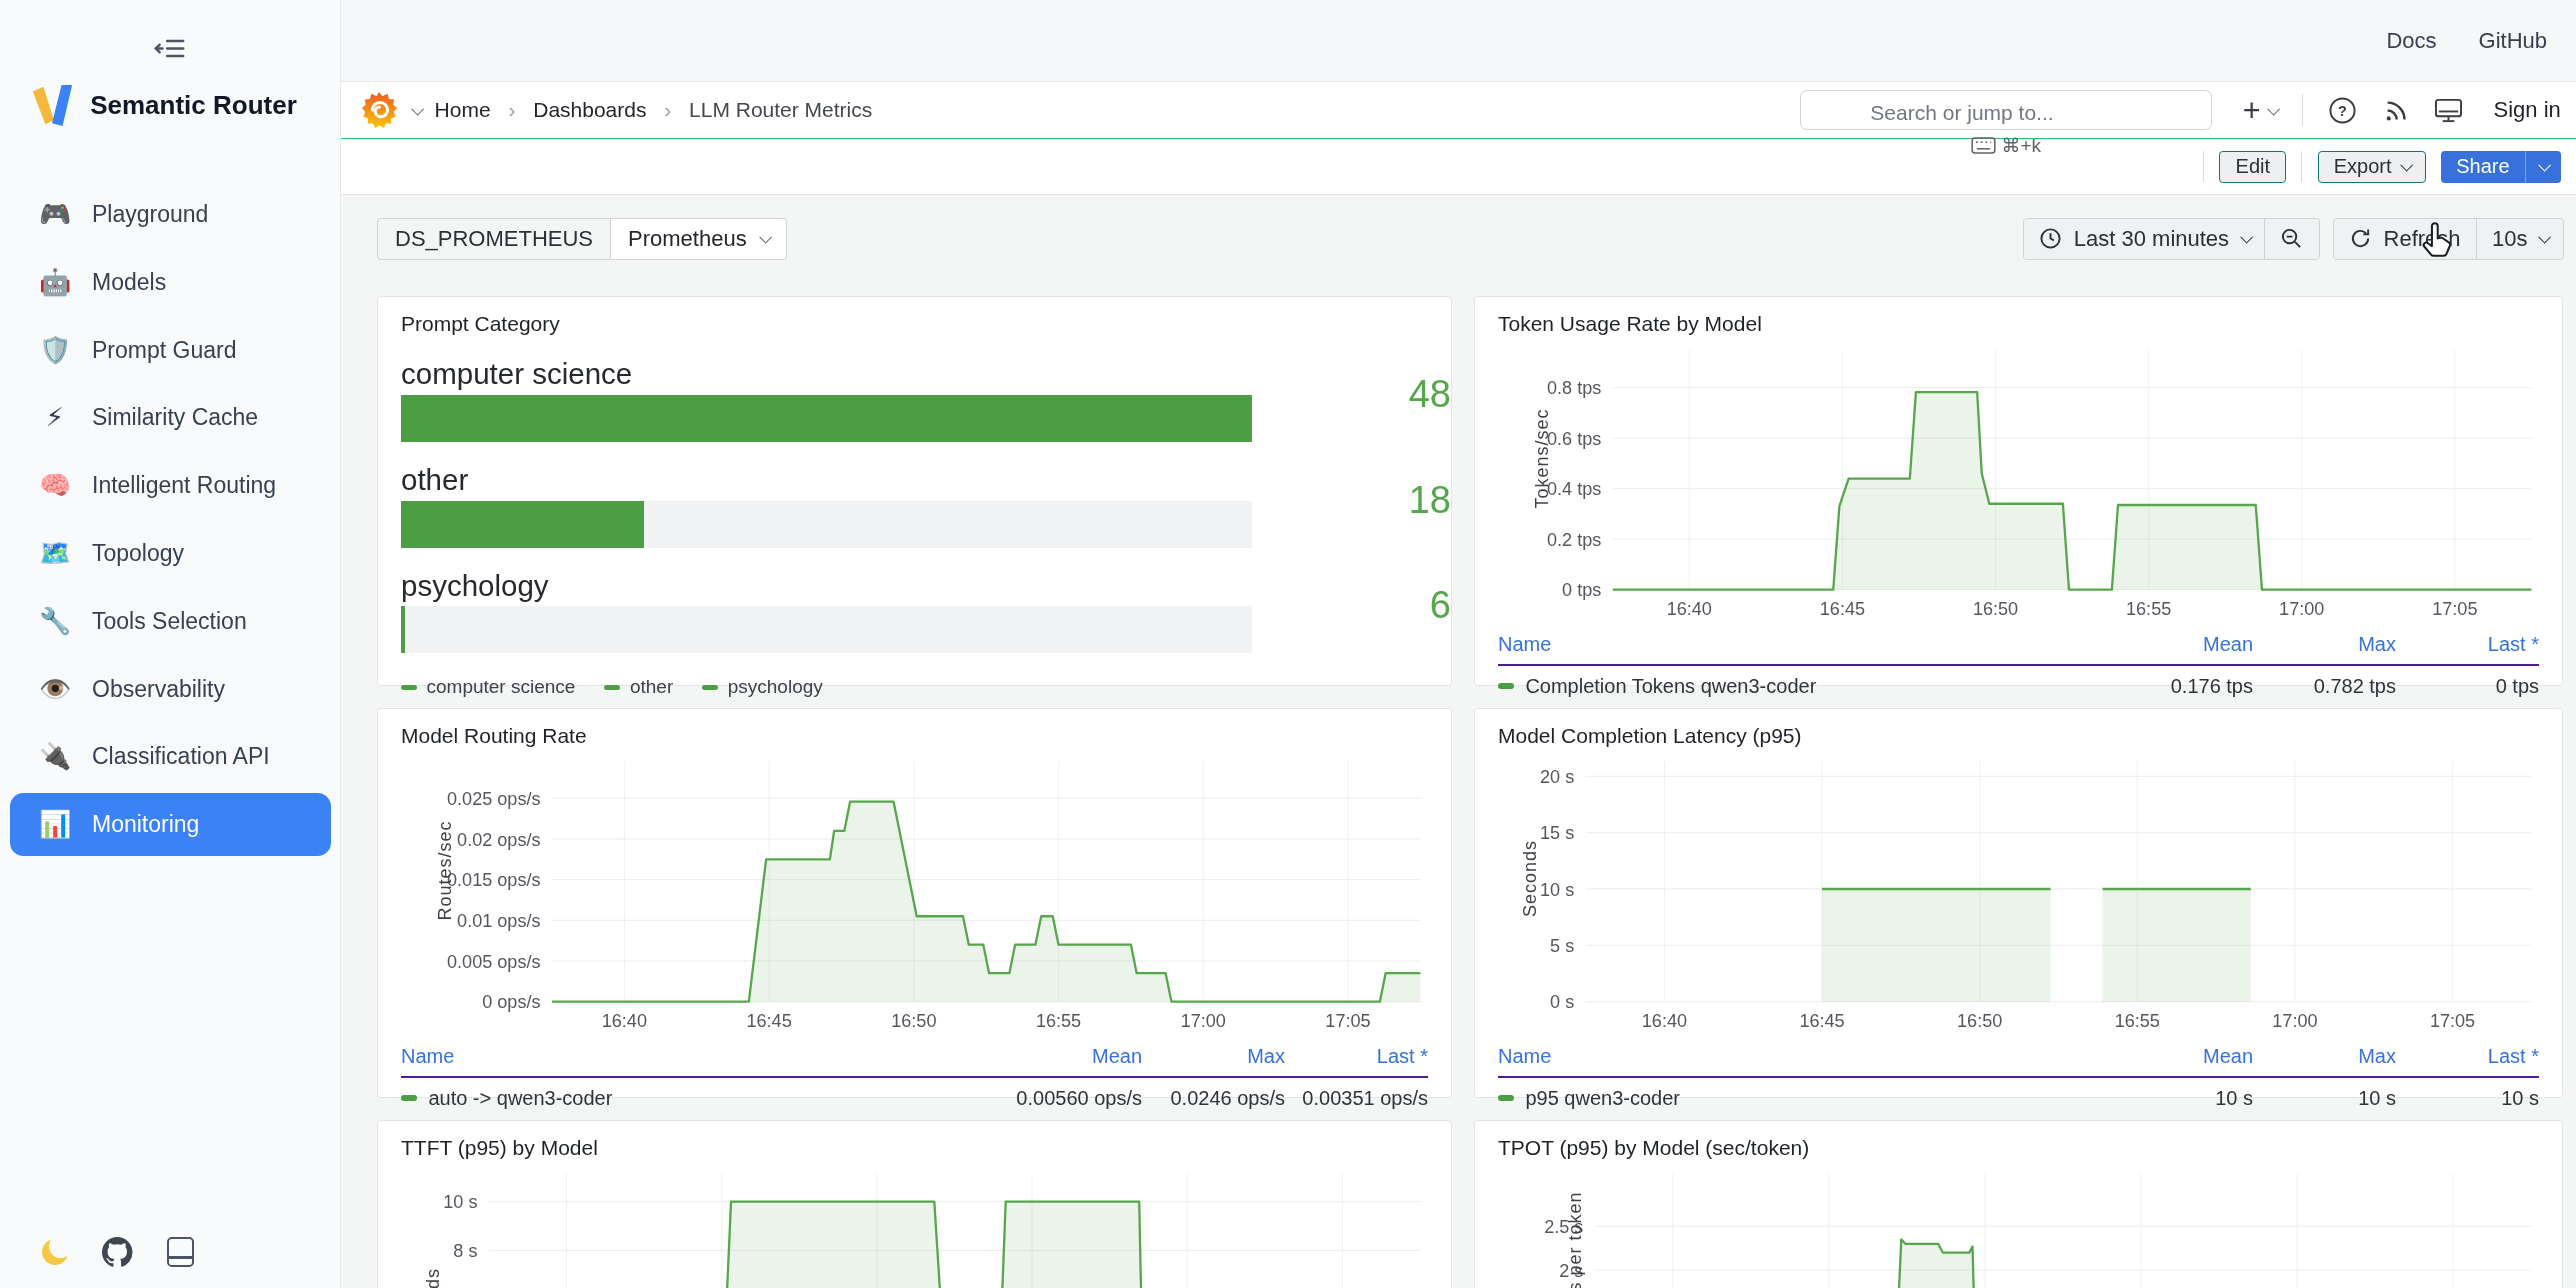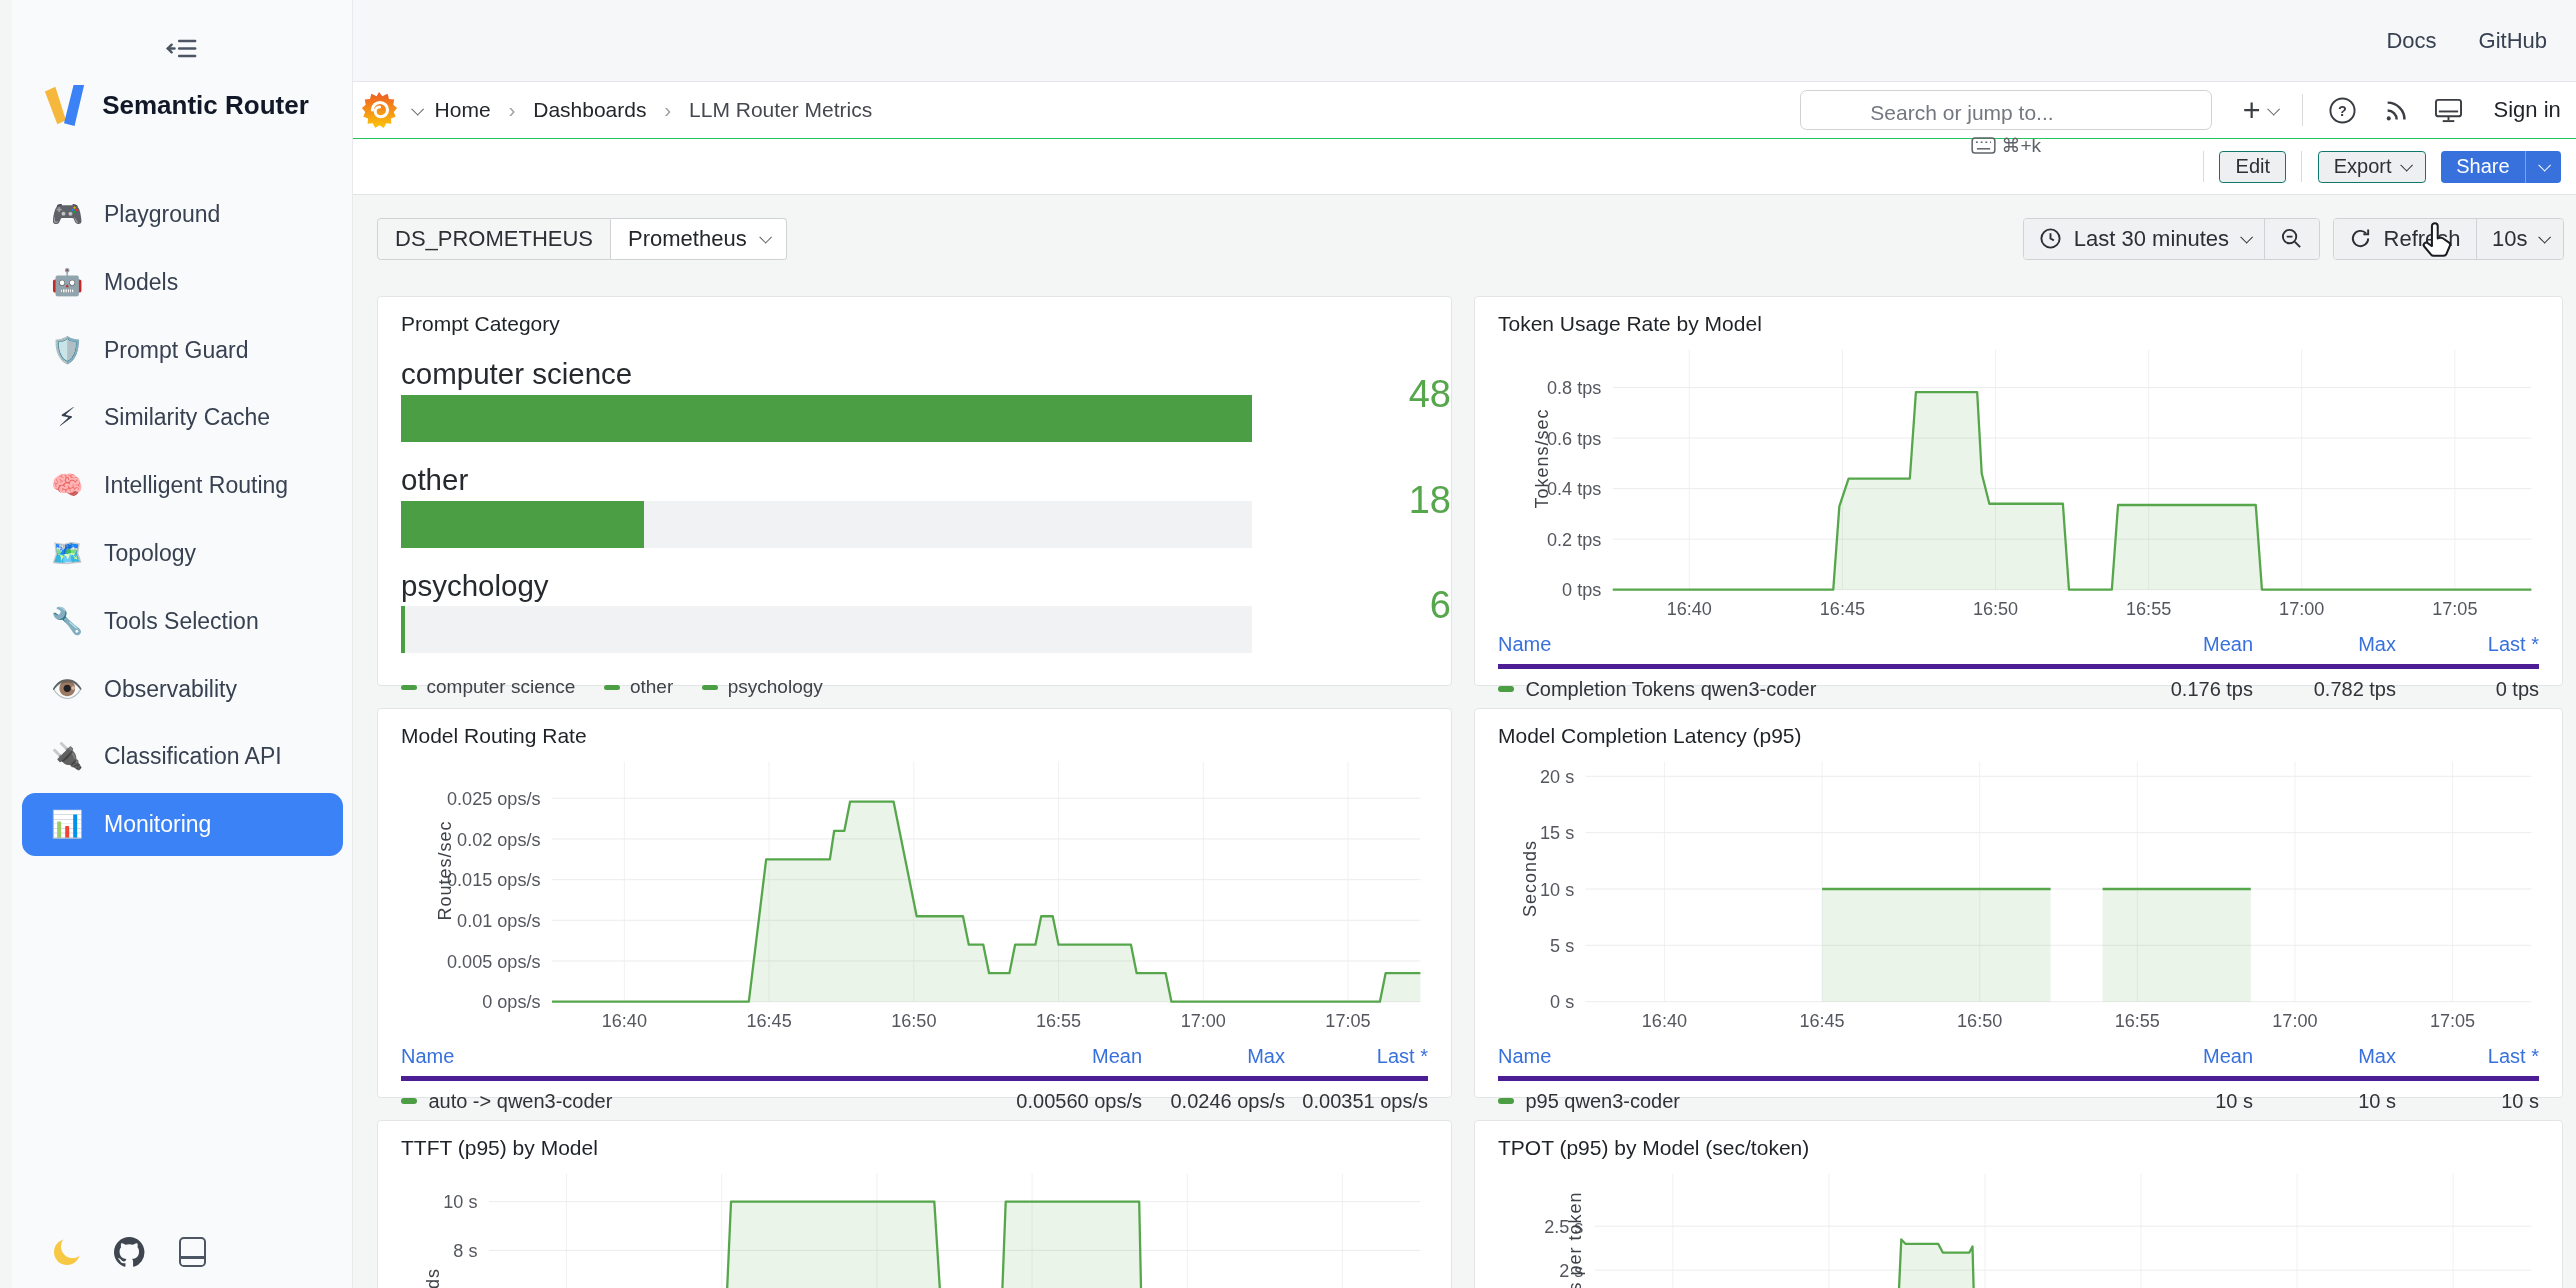--- a/index.html
+++ b/index.html
@@ -1,20 +1,20 @@
 <!DOCTYPE html>
 <html><head>
 <meta charset="utf-8">
 <style>
   * { margin:0; padding:0; box-sizing:border-box; }
   html,body { width:2576px; height:1288px; overflow:hidden; background:#f4f5f5;
     font-family:"Liberation Sans","DejaVu Sans",sans-serif; color:#24262b; }
 
   
-  .sidebar { position:fixed; left:12px; top:0; width:341px; height:1288px;
+  .sidebar { position:fixed; left:0; top:0; width:341px; height:1288px;
     background:#f9fafb; border-right:1px solid #e7e9ec; z-index:5; }
   .collapse-btn { position:absolute; top:36px; left:0; right:0; display:flex; justify-content:center; cursor:pointer; }
   .brand { display:flex; align-items:center; gap:15.2px; padding:82px 0 0 29px; }
   .brand-title { font-size:26px; font-weight:700; color:#111827; }
   .nav-list { margin-top:55px; }
   .nav-item { display:flex; align-items:center; gap:21px; height:63px; margin:4.8px 9.5px;
     padding-left:29.5px; border-radius:13.3px; font-size:23px; color:#374151; cursor:pointer; }
   .nav-item .nicon { font-size:26px; width:32px; text-align:center; }
   .nav-item.active { background:#3b82f6; color:#ffffff; }
   .side-foot { position:absolute; bottom:21px; left:42px; display:flex; align-items:center; gap:34px; }
@@ -95,21 +95,21 @@
 
   
   .chart { position:relative; height:286px; margin-top:3.8px; }
   .r3 .chart { height:318px; }
   .chart svg.ts { width:100%; height:100%; display:block;
     font-family:"Liberation Sans","DejaVu Sans",sans-serif; }
   .ytitle { position:absolute; left:-5.7px; top:50%; transform:rotate(-90deg) translateX(35%);
     transform-origin:center; font-size:18px; color:#3f4248; letter-spacing:1px; white-space:nowrap; }
   .legend { margin-top:1.9px; }
   .lhead, .lrow { display:grid; grid-template-columns:1fr 176px 143px 143px; align-items:center; }
-  .lhead { font-size:20px; font-weight:500; color:#3871dc; padding:5.7px 0 7.6px 0; border-bottom:5px solid #4c1d95; }
+  .lhead { font-size:20px; font-weight:500; color:#3871dc; padding:5.7px 0 7.6px 0; border-bottom:2px solid #4c1d95; }
   .lhead span { cursor:pointer; }
   .lrow { font-size:20px; color:#303338; padding-top:8.6px; }
   .lcol { text-align:right; }
   .lname { display:flex; align-items:center; gap:11.4px; }
 
   
   .cursor { position:fixed; left:2418px; top:221px; z-index:99; pointer-events:none; }
 </style>
 </head>
 <body>

